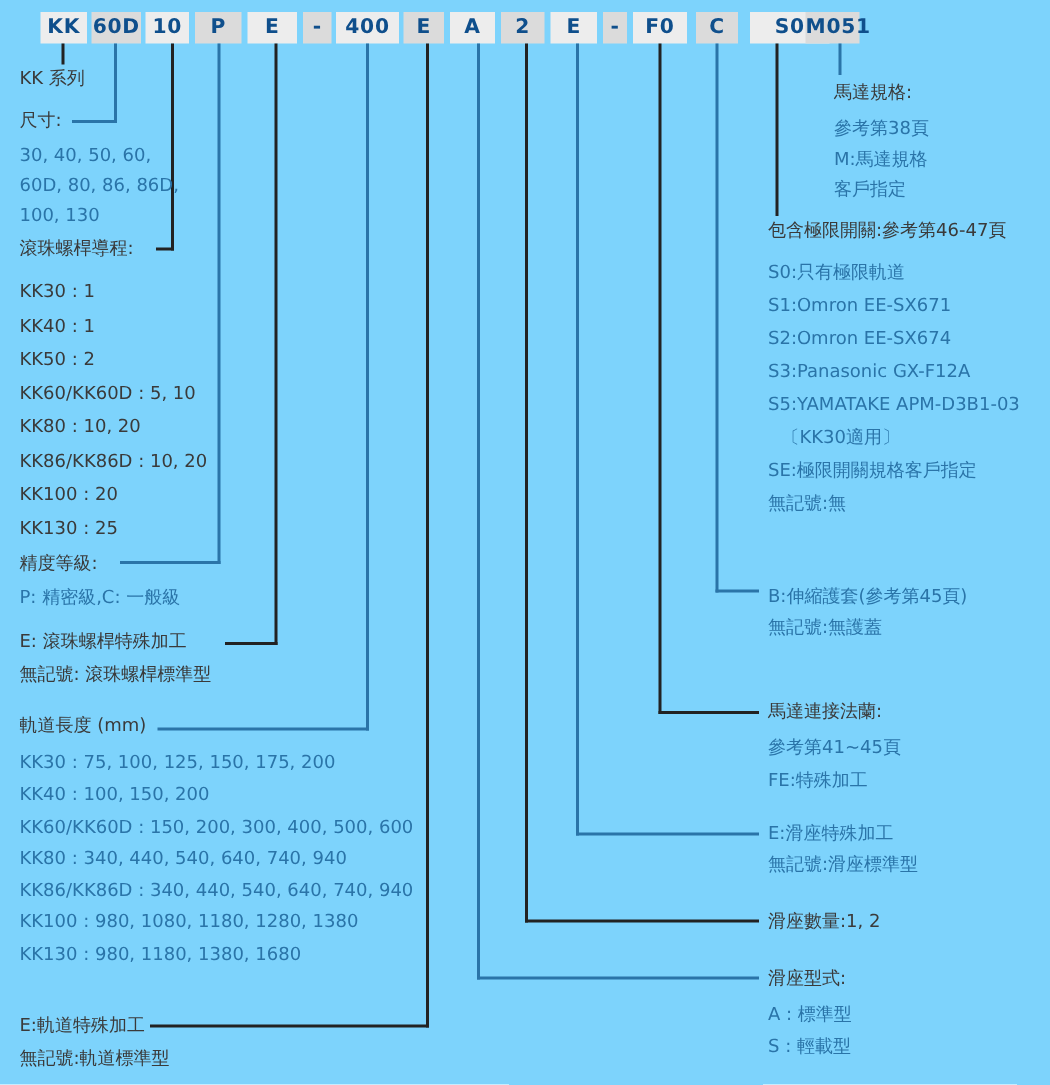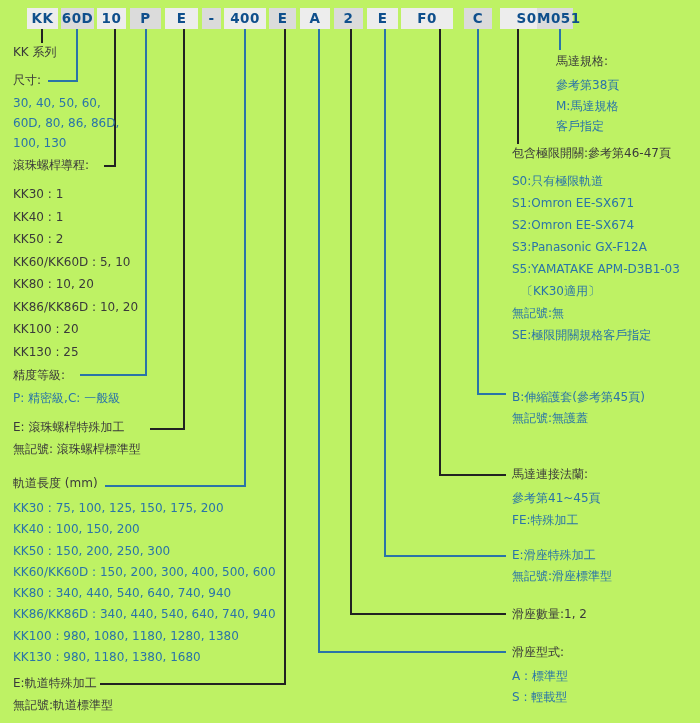--- a/index.html
+++ b/index.html
@@ -1,17 +1,17 @@
 <!DOCTYPE html>
 <html><head>
 <meta charset="utf-8">
 <style>
   html,body{margin:0;padding:0;background:#ffffff;}
   .canvas{
-    position:relative;width:700px;height:723px;background:#bef264;
+    position:relative;width:700px;height:723px;background:#7dd3fc;
     font-family:"DejaVu Sans","Liberation Sans",sans-serif;
     overflow:hidden;
   }
   
   .box{
     position:absolute;top:8px;height:21px;line-height:21px;
     text-align:center;font-weight:bold;font-size:13.5px;color:#0f4f8c;
     letter-spacing:0.5px;
   }
   .box.light{background:#ededed}
@@ -39,21 +39,21 @@
   <div class="box light" style="left:97px;width:29px">10</div>
   <div class="box dark" style="left:130px;width:31px">P</div>
   <div class="box light" style="left:165px;width:33px">E</div>
   <div class="box dark" style="left:202px;width:19px">-</div>
   <div class="box light" style="left:224px;width:42px">400</div>
   <div class="box dark" style="left:269px;width:27px">E</div>
   <div class="box light" style="left:300px;width:30px">A</div>
   <div class="box dark" style="left:334px;width:29px">2</div>
   <div class="box light" style="left:367px;width:31px">E</div>
   <div class="box dark" style="left:402px;width:16px">-</div>
-  <div class="box light" style="left:401px;width:52px">F0</div>
+  <div class="box light" style="left:422px;width:36px">F0</div>
   <div class="box dark" style="left:464px;width:28px">C</div>
   <div class="box light" style="left:500px;width:53px">S0</div>
   <div class="box dark" style="left:537px;width:36px">M051</div>
 
   <div class="vl ln-k" style="left:41px;top:29px;height:14px"></div>
 
   <div class="vl ln-b" style="left:76px;top:29px;height:53px"></div>
   <div class="hl ln-b" style="left:48px;top:80px;width:30px"></div>
 
   <div class="vl ln-k" style="left:114px;top:29px;height:138px"></div>
@@ -114,21 +114,20 @@
   <div class="txt t-d" style="left:13px;top:368px">精度等級:</div>
   <div class="txt t-b" style="left:13px;top:391px">P: 精密級,C: 一般級</div>
 
   <div class="txt t-d" style="left:13px;top:420px">E: 滾珠螺桿特殊加工</div>
   <div class="txt t-d" style="left:13px;top:442px">無記號: 滾珠螺桿標準型</div>
 
   <div class="txt t-d" style="left:13px;top:476px">軌道長度 (mm)</div>
   <div class="list t-b" style="left:13px;top:498px;line-height:21.3px">
     <div>KK30 : 75, 100, 125, 150, 175, 200</div>
     <div>KK40 : 100, 150, 200</div>
-    <div>KK50 : 150, 200, 250, 300</div>
     <div>KK60/KK60D : 150, 200, 300, 400, 500, 600</div>
     <div>KK80 : 340, 440, 540, 640, 740, 940</div>
     <div>KK86/KK86D : 340, 440, 540, 640, 740, 940</div>
     <div>KK100 : 980, 1080, 1180, 1280, 1380</div>
     <div>KK130 : 980, 1180, 1380, 1680</div>
   </div>
 
   <div class="txt t-d" style="left:13px;top:676px">E:軌道特殊加工</div>
   <div class="txt t-d" style="left:13px;top:698px">無記號:軌道標準型</div>
 
@@ -140,22 +139,22 @@
   </div>
 
   <div class="txt t-d" style="left:512px;top:146px">包含極限開關:參考第46-47頁</div>
   <div class="list t-b" style="left:512px;top:170px;line-height:22px">
     <div>S0:只有極限軌道</div>
     <div>S1:Omron EE-SX671</div>
     <div>S2:Omron EE-SX674</div>
     <div>S3:Panasonic GX-F12A</div>
     <div>S5:YAMATAKE APM-D3B1-03</div>
     <div class="indent">〔KK30適用〕</div>
+    <div>SE:極限開關規格客戶指定</div>
     <div>無記號:無</div>
-    <div>SE:極限開關規格客戶指定</div>
   </div>
 
   <div class="list t-b" style="left:512px;top:387px;line-height:21px">
     <div>B:伸縮護套(參考第45頁)</div>
     <div>無記號:無護蓋</div>
   </div>
 
   <div class="txt t-d" style="left:512px;top:467px">馬達連接法蘭:</div>
   <div class="list t-b" style="left:512px;top:488px;line-height:21.5px">
     <div>參考第41~45頁</div>

